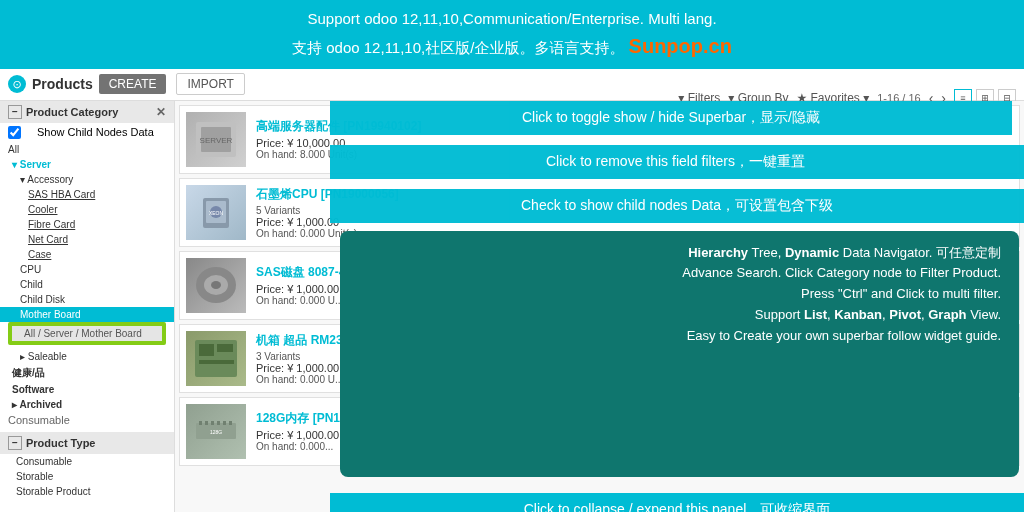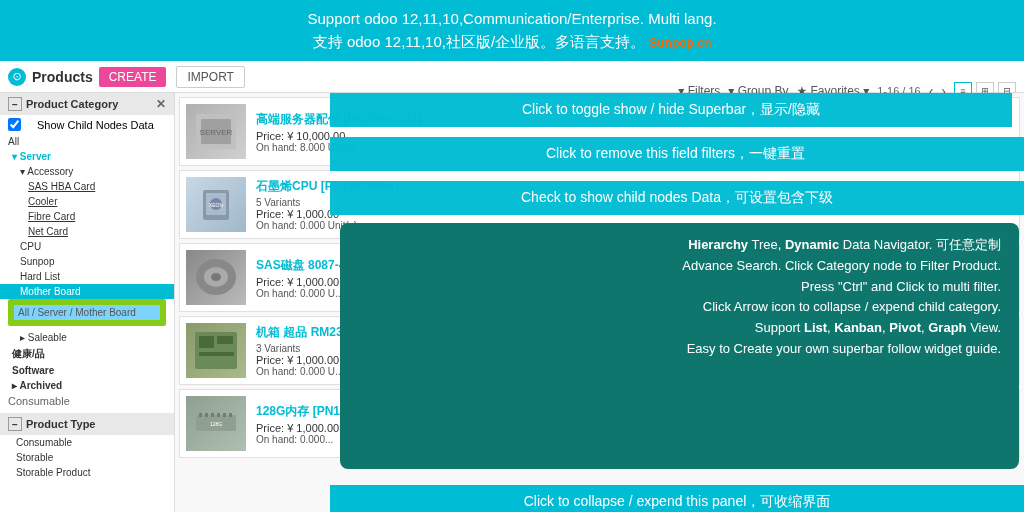--- a/index.html
+++ b/index.html
@@ -10,21 +10,21 @@
       background: #00bcd4;
       color: white;
       text-align: center;
       padding: 8px 10px;
       line-height: 1.5;
       font-size: 15px;
     }
     .header-banner .sunpop {
       color: #ff6600;
       font-weight: bold;
-      font-size: 12px;
+      font-size: 20px;
     }
 
     
     .top-bar {
       background: #fff;
       border-bottom: 1px solid #ddd;
       display: flex;
       align-items: center;
       padding: 4px 8px;
       height: 32px;
@@ -39,21 +39,21 @@
       width: 18px; height: 18px;
       background: #00bcd4;
       border-radius: 50%;
       display: flex; align-items: center; justify-content: center;
       color: white; font-size: 11px; cursor: pointer;
     }
     .breadcrumb-text {
       font-size: 14px; font-weight: bold; color: #333;
     }
     .btn-create {
-      background: #ec4899; color: white; border: none;
+      background: #737373; color: white; border: none;
       padding: 3px 10px; font-size: 12px; cursor: pointer;
       border-radius: 2px; margin-right: 4px;
     }
     .btn-import {
       background: #fff; color: #555; border: 1px solid #ccc;
       padding: 3px 10px; font-size: 12px; cursor: pointer;
       border-radius: 2px;
     }
     .toolbar-right {
       display: flex; align-items: center; gap: 8px; font-size: 12px; color: #555; margin-top: 28px;
@@ -105,24 +105,24 @@
       padding: 2px 8px 2px 16px;
       font-size: 10px; cursor: pointer; color: #333;
     }
     .tree-item.selected { background: #00bcd4; color: white; }
     .tree-item.all { padding-left: 8px; color: #333; }
     .tree-item.level1 { padding-left: 12px; font-weight: bold; }
     .tree-item.level2 { padding-left: 20px; }
     .tree-item.level3 { padding-left: 28px; text-decoration: underline; }
 
     .tooltip-path {
-      background: #7dd3fc;
-      border: 6px solid #84cc16;
+      background: #e5e5e5;
+      border: 4px solid #84cc16;
       font-size: 10px;
-      padding: 2px 4px;
+      padding: 2px 12px;
       margin: 0 8px 4px;
       color: #555;
       border-radius: 2px;
     }
 
     .sidebar-section2 { margin-top: 4px; }
 
     
     .product-area {
       flex: 1;
@@ -266,23 +266,24 @@
       <span>Show Child Nodes Data</span>
     </div>
 
     <div class="tree-item all">All</div>
     <div class="tree-item level1" style="color:#00bcd4;">▾ Server</div>
     <div class="tree-item level2">▾ Accessory</div>
     <div class="tree-item level3">SAS HBA Card</div>
     <div class="tree-item level3">Cooler</div>
     <div class="tree-item level3">Fibre Card</div>
     <div class="tree-item level3">Net Card</div>
+    <div class="tree-item level3">Case</div>
     <div class="tree-item level2">CPU</div>
-    <div class="tree-item level2">Sunpop</div>
-    <div class="tree-item level2">Hard List</div>
+    <div class="tree-item level2">Child</div>
+    <div class="tree-item level2">Child Disk</div>
     <div class="tree-item level2 selected">Mother Board</div>
     <div class="tooltip-path">All / Server / Mother Board</div>
     <div class="tree-item level2">▸ Saleable</div>
 
     <div class="tree-item level1">健康/品</div>
     <div class="tree-item level1">Software</div>
     <div class="tree-item level1">▸ Archived</div>
 
     <div style="padding: 2px 8px; font-size: 11px; color: #666;">Consumable</div>
 
@@ -398,21 +399,20 @@
       </div>
 
       <div class="tooltip-teal" style="top: 88px; left: 155px; right: 0px; opacity: 0.97;">
         <span>Check to show child nodes Data，可设置包含下级</span>
       </div>
 
       <div class="tooltip-orange" style="top: 130px; left: 165px; right: 5px; bottom: 50px;">
         <p><b>Hierarchy</b> Tree, <b>Dynamic</b> Data Navigator. 可任意定制</p>
         <p>Advance Search. Click Category node to Filter Product.</p>
         <p>Press "Ctrl" and Click to multi filter.</p>
-        <p>Click Arrow icon to collapse / expend child category.</p>
         <p>Support <b>List</b>, <b>Kanban</b>, <b>Pivot</b>, <b>Graph</b> View.</p>
         <p>Easy to Create your own superbar follow widget guide.</p>
       </div>
 
       <div class="bottom-teal" style="bottom: 0px; left: 155px; right: 0px;">
         <span>Click to collapse / expend this panel，可收缩界面</span>
       </div>
 
     </div>
   </div>

